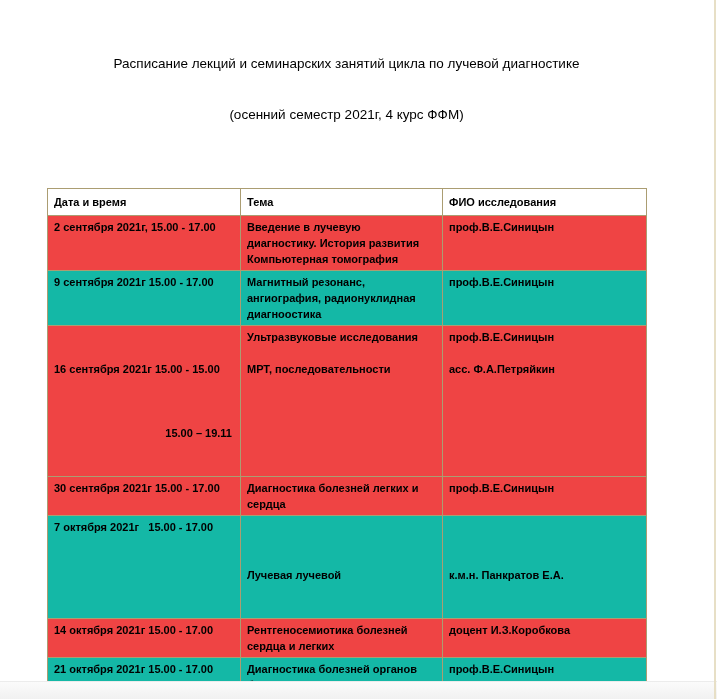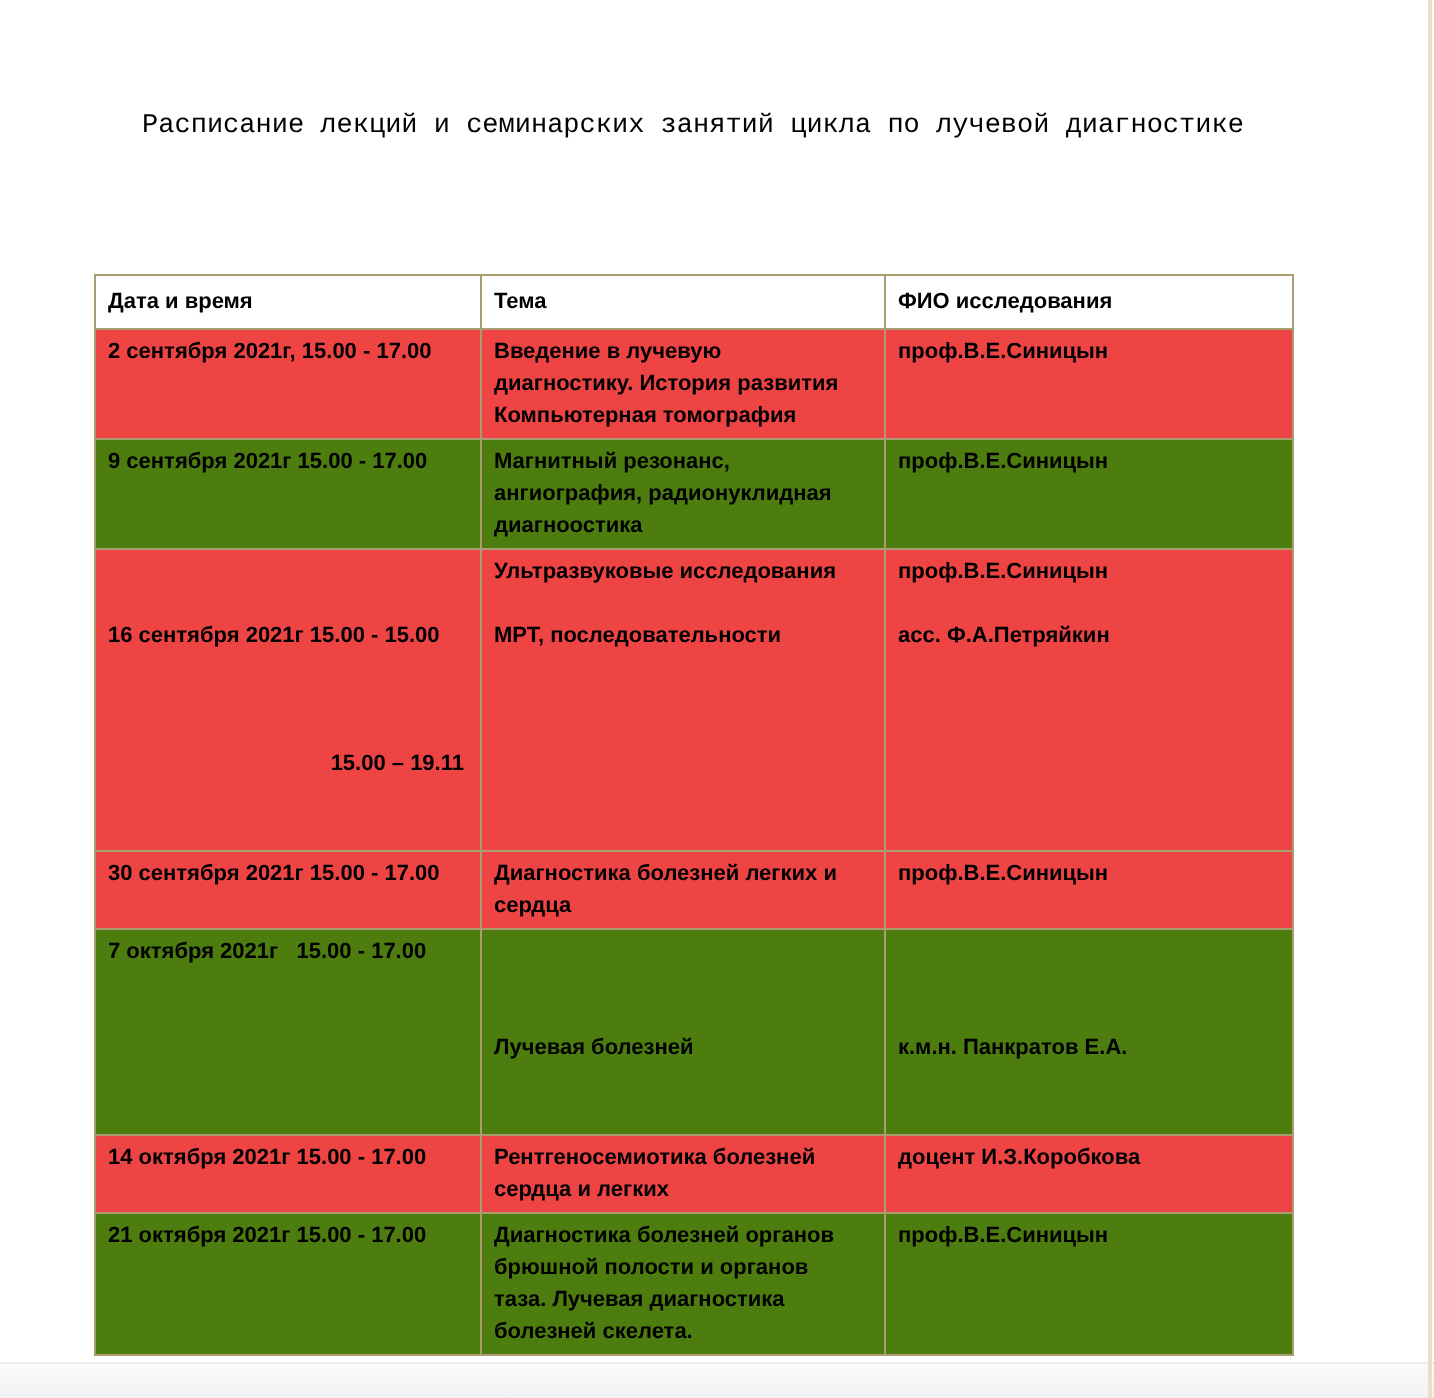--- a/index.html
+++ b/index.html
@@ -18,21 +18,20 @@
     left: 47px;
     top: 0;
     width: 599px;
   }
   .title {
     margin-top: 21px;
     text-align: center;
     font-size: 13.5px;
     line-height: 17px;
     white-space: pre;
-    font-family: Liberation Mono, monospace;
   }
   table.schedule {
     margin-top: 31px;
     border-collapse: collapse;
     table-layout: fixed;
     width: 599px;
   }
   col.c-date    { width: 193px; }
   col.c-topic   { width: 202px; }
   col.c-teacher { width: 204px; }
@@ -46,21 +45,21 @@
     text-align: left;
     white-space: pre;
     overflow: hidden;
   }
   th {
     background: #ffffff;
     height: 20px;
     vertical-align: middle;
   }
   tr.beige td { background: #ef4444; }
-  tr.white td { background: #4d7c0f; }
+  tr.white td { background: #14b8a6; }
   .date2 {
     margin-top: 16px;
     text-align: right;
     padding-right: 2px;
   }
   .offset-line { margin-top: 16px; }
   .footer-strip {
     position: absolute;
     left: 0;
     bottom: 0;
@@ -78,20 +77,21 @@
     background: #e7dfc6;
   }
 </style>
 </head>
 <body>
 
 <div class="doc">
 
   <div class="title">
     <div>Расписание лекций и семинарских занятий цикла по лучевой диагностике</div>
+    <div>(осенний семестр 2021г, 4 курс ФФМ)</div>
   </div>
 
   <table class="schedule">
     <colgroup>
       <col class="c-date">
         <col class="c-topic">
         <col class="c-teacher">
     </colgroup>
     <thead>
       <tr>
@@ -129,21 +129,21 @@
       </tr>
       <tr class="beige">
         <td>30 сентября 2021г 15.00 - 17.00</td>
         <td>Диагностика болезней легких и
 сердца</td>
         <td>проф.В.Е.Синицын</td>
       </tr>
       <tr class="white">
         <td>7 октября 2021г   15.00 - 17.00</td>
         <td>
-          <div class="offset-line">Лучевая болезней</div>
+          <div class="offset-line">Лучевая лучевой</div>
         </td>
         <td>
           <div class="offset-line">к.м.н. Панкратов Е.А.</div>
         </td>
       </tr>
       <tr class="beige">
         <td>14 октября 2021г 15.00 - 17.00</td>
         <td>Рентгеносемиотика болезней
 сердца и легких</td>
         <td>доцент И.З.Коробкова</td>

